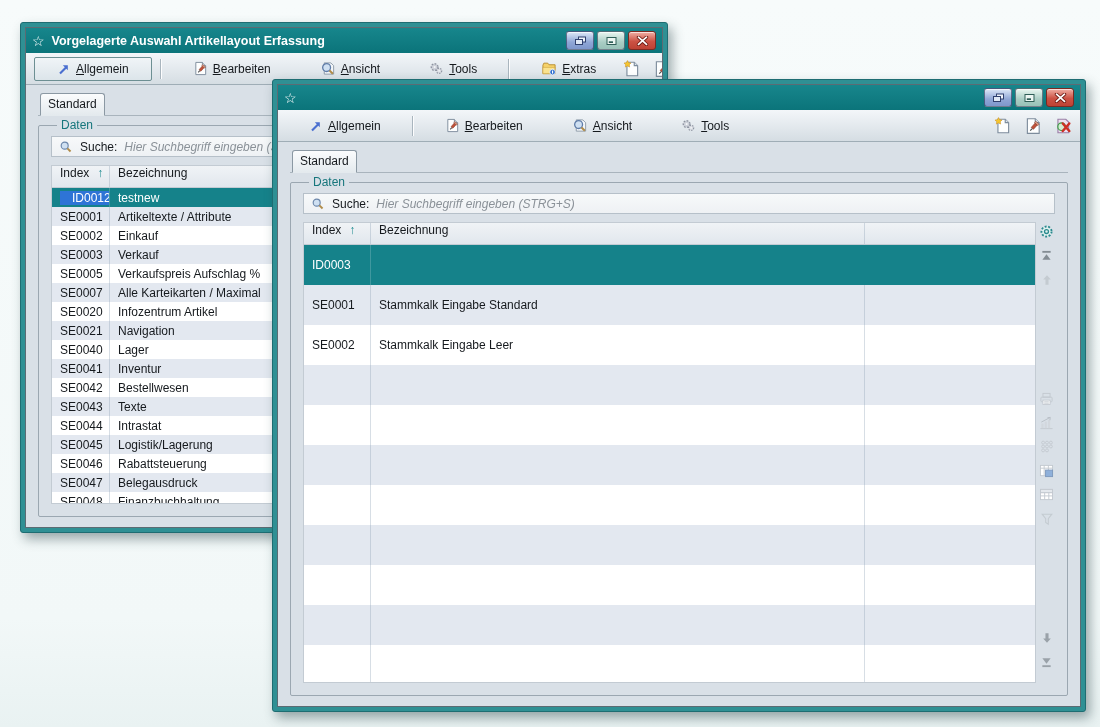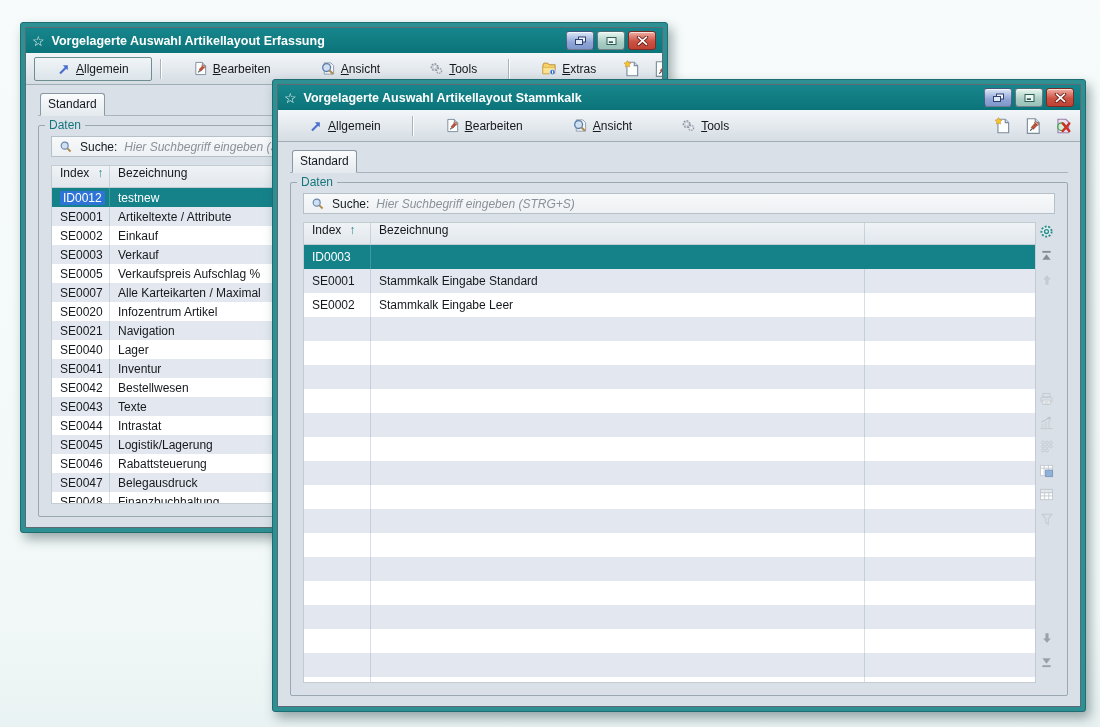--- a/index.html
+++ b/index.html
@@ -35,45 +35,45 @@
     background:linear-gradient(#fdfefe,#dde5ec);position:relative;display:flex;align-items:center;justify-content:center;}
   .arrow-btn .dot{position:absolute;top:1px;right:1px;width:4px;height:4px;border-radius:50%;background:#e07820;}
   
   .content{flex:1;min-height:0;background:#d9e0e7;padding:8px 12px 10px;display:flex;flex-direction:column;}
   .tabrow{border-bottom:1px solid #a9b4bd;padding:0 2px;flex:0 0 auto;}
   .tab{display:inline-block;padding:3px 7px 4px;margin-bottom:-1px;position:relative;
     background:linear-gradient(#fbfcfd,#e4eaee);border:1px solid #8b98a3;border-bottom:1px solid #e4eaee;
     border-radius:3px 3px 0 0;font-size:12px;}
   .groupbox{position:relative;flex:1;min-height:0;margin-top:9px;border:1px solid #9ba7b1;border-radius:2px;
     padding:10px 12px 12px;display:flex;flex-direction:column;}
-  .gb-label{position:absolute;top:-8px;left:6px;background:#d9e0e7;padding:0 4px;color:#16767c;font-size:12px;}
+  .gb-label{position:absolute;top:-8px;left:18px;background:#d9e0e7;padding:0 4px;color:#16767c;font-size:12px;}
   .searchbar{flex:0 0 19px;height:19px;border:1px solid #b6c0c9;background:linear-gradient(#f7f9fa,#eef1f4);
     display:flex;align-items:center;gap:7px;padding:0 7px;font-size:12px;}
   .search-ph{font-style:italic;color:#8a9198;}
   .tblrow{display:flex;flex:1;min-height:0;margin-top:8px;}
   .tbl{flex:1;min-width:0;border:1px solid #c3cbd3;background:#fff;display:flex;flex-direction:column;overflow:hidden;}
   .thead{flex:0 0 21px;display:flex;background:linear-gradient(#f0f3f6,#e1e7ed);
     border-bottom:1px solid #c3cbd3;font-size:12px;}
   .thead .c{display:flex;}
   .c{box-sizing:border-box;padding-left:8px;overflow:hidden;white-space:nowrap;}
   .c1{flex:0 0 67px;border-right:1px solid rgba(140,160,180,.35);}
   .c2{flex:1;min-width:0;border-right:1px solid rgba(140,160,180,.35);}
   .c3{flex:0 0 170px;border-right:none;}
   .back .c1{flex-basis:58px;}
   .back .c3{flex-basis:150px;}
   .sort{color:#1b8a8f;font-weight:bold;margin-left:8px;font-size:12px;}
   .tbody{flex:1;min-height:0;overflow:hidden;}
   .trow{display:flex;align-items:center;font-size:12px;}
-  .front .trow{height:24px;}
+  .front .trow{height:40px;}
   .back .trow{height:19px;}
   .trow:nth-child(even){background:#e3e8f0;}
   .trow .c{height:100%;display:flex;align-items:center;}
   .trow.sel{background:#15828a;color:#fff;}
   .trow.sel .c{border-right-color:rgba(255,255,255,.18);}
-  .hl{background:#2e74d6;color:#fff;padding:0 3px;}
+  .hl{background:#2e74d6;color:#fff;padding:0 12px;}
   
   .iconstrip{flex:0 0 17px;display:flex;flex-direction:column;align-items:center;padding:2px 0 14px 2px;gap:9px;}
   .iconstrip .spacer{flex:1;}
   .strip-ic{width:15px;height:15px;display:flex;align-items:center;justify-content:center;}
   svg{display:block;}
 </style>
 </head>
 <body>
 
 <div class="stage">
@@ -312,21 +312,20 @@
           </div>
         </div>
       </div>
     </div>
   </div>
 
   <div class="win front" style="left:272px;top:79px;width:814px;height:633px;z-index:2;">
     <div class="win-inner">
       <div class="titlebar">
         <span class="tstar">☆</span>
-        <span class="ttext">Vorgelagerte Auswahl Artikellayout Stammkalk</span>
         <span class="wbtns">
           <span class="wbtn restore">
             <svg width="13" height="10" viewBox="0 0 13 10">
                 <rect x="4.5" y="1" width="7" height="5" fill="#eef3fb" stroke="#30406e"></rect>
                 <rect x="1.5" y="3.5" width="7" height="5" fill="#dfe8f6" stroke="#30406e"></rect>
               </svg>
           </span>
           <span class="wbtn min">
             <svg width="13" height="10" viewBox="0 0 13 10">
                 <rect x="2" y="1.5" width="9" height="7" fill="#ecf6f2" stroke="#2f5e57"></rect>

